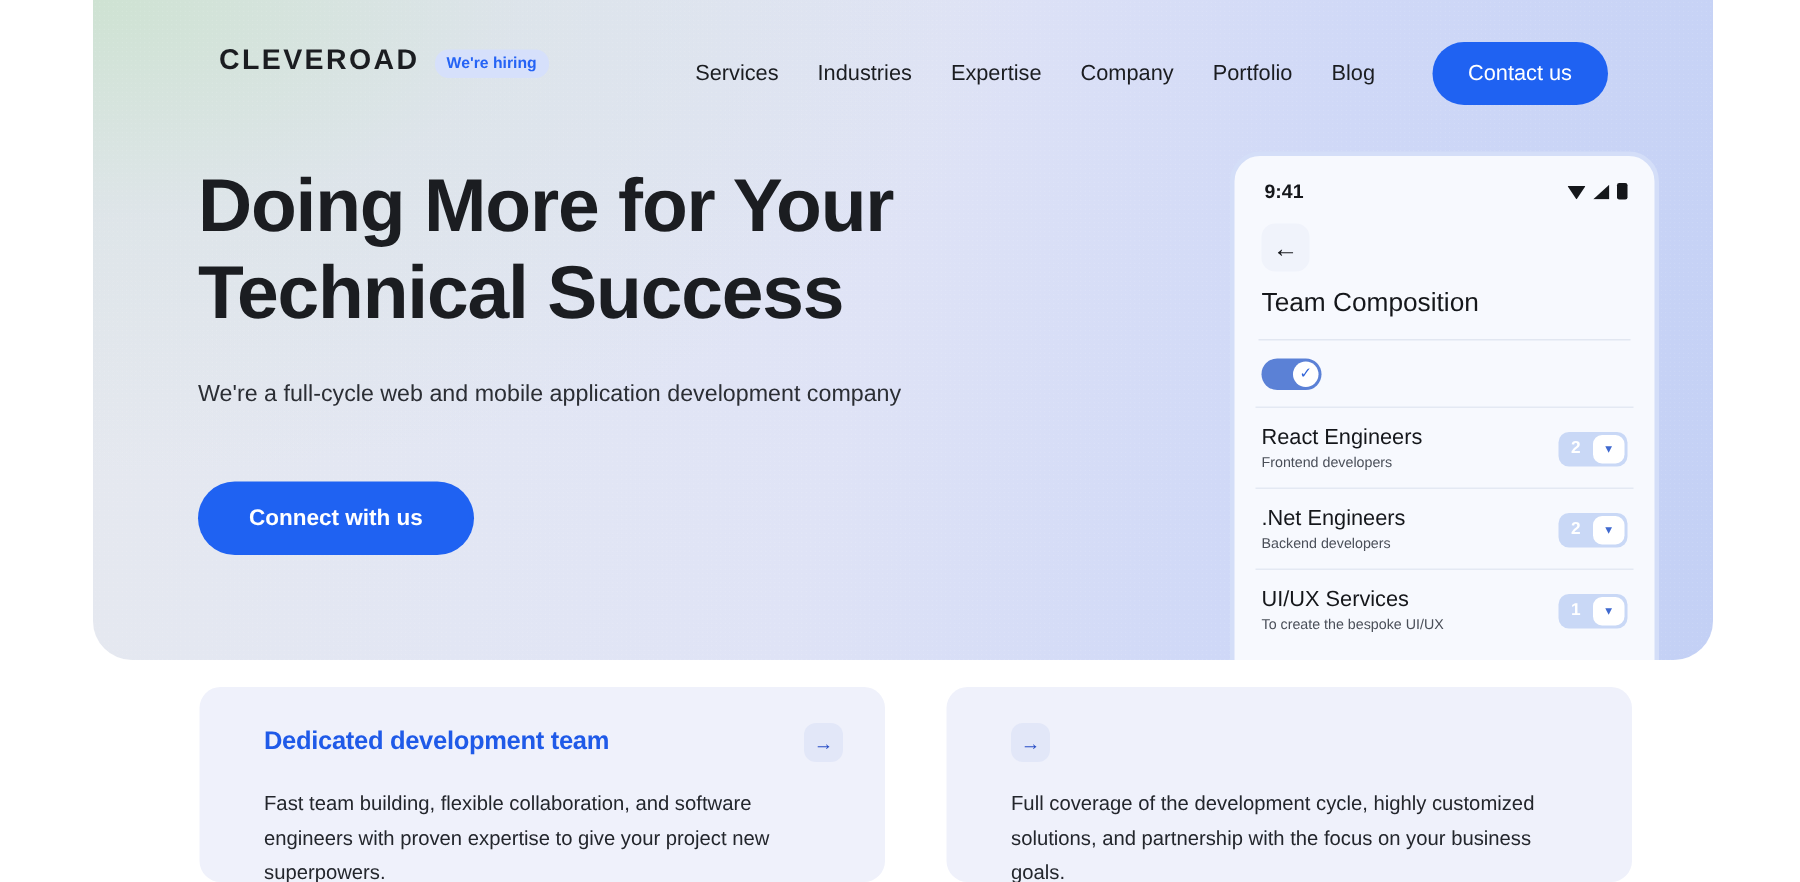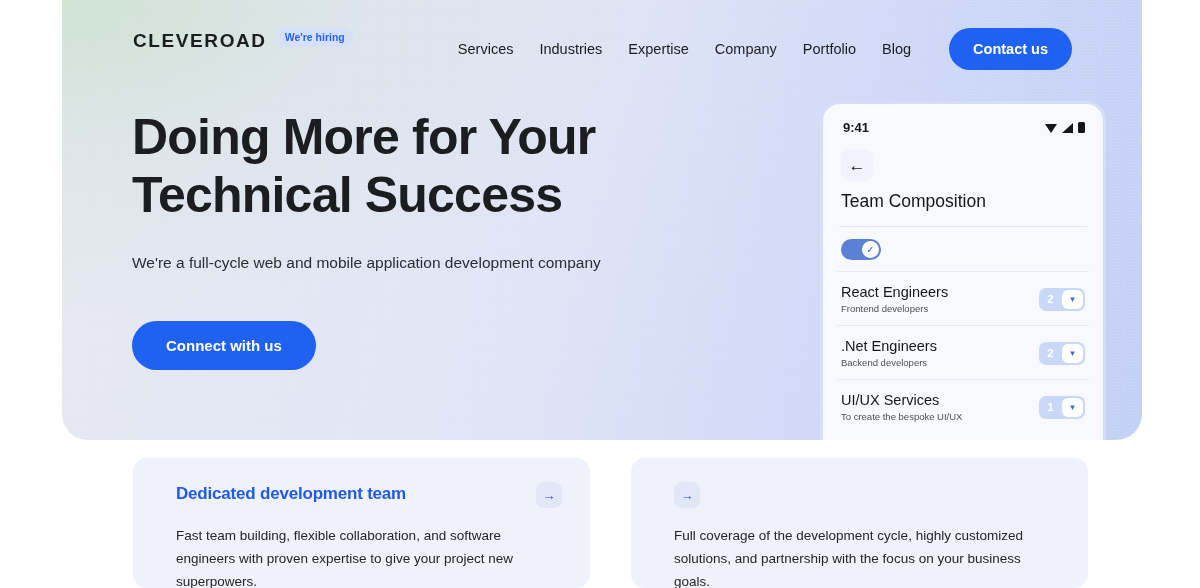--- a/index.html
+++ b/index.html
@@ -28,21 +28,21 @@
       radial-gradient(rgba(255,255,255,0.35) 0.5px, transparent 0.6px);
     background-size: 3px 3px;
     opacity: .5; pointer-events:none;
   }
 
   
   .topbar {
     position: absolute; left: 0; top: 0; width: 100%; height: 96px;
     display: flex; align-items: center; z-index: 4;
   }
-  .logo-wrap { position: absolute; left: 71px; top: 30px; display: flex; align-items: center; }
+  .logo-wrap { position: absolute; left: 84px; top: 30px; display: flex; align-items: flex-end; }
   .logo {
     font-size: 19px; font-weight: bold; letter-spacing: 1.6px; color: #1b1d21;
   }
   .hiring-badge {
     margin-left: 10px; margin-top: -8px;
     background: #d6e0fb; color: #2563f5;
     font-size: 10.5px; font-weight: bold;
     padding: 3px 8px 4px; border-radius: 9px;
     white-space: nowrap;
   }
@@ -50,21 +50,21 @@
   .nav {
     position: absolute; right: 70px; top: 28px;
     display: flex; align-items: center; gap: 26px;
   }
   .nav-item {
     font-size: 14.5px; color: #1b1d21; text-decoration: none; white-space: nowrap;
   }
   .contact-btn {
     margin-left: 12px;
     background: #1f62f2; color: #fff;
-    font-size: 14.5px; font-weight: bold;
+    font-size: 14.5px; font-weight: normal;
     padding: 13px 24px; border: none; border-radius: 24px;
     cursor: pointer; white-space: nowrap;
     font-family: "Liberation Sans", sans-serif;
   }
 
   
   .hero-content { position: absolute; left: 70px; top: 108px; width: 600px; z-index: 3; }
   .headline {
     font-size: 50px; line-height: 1.16; font-weight: bold;
     color: #1b1d21; letter-spacing: -0.8px;

